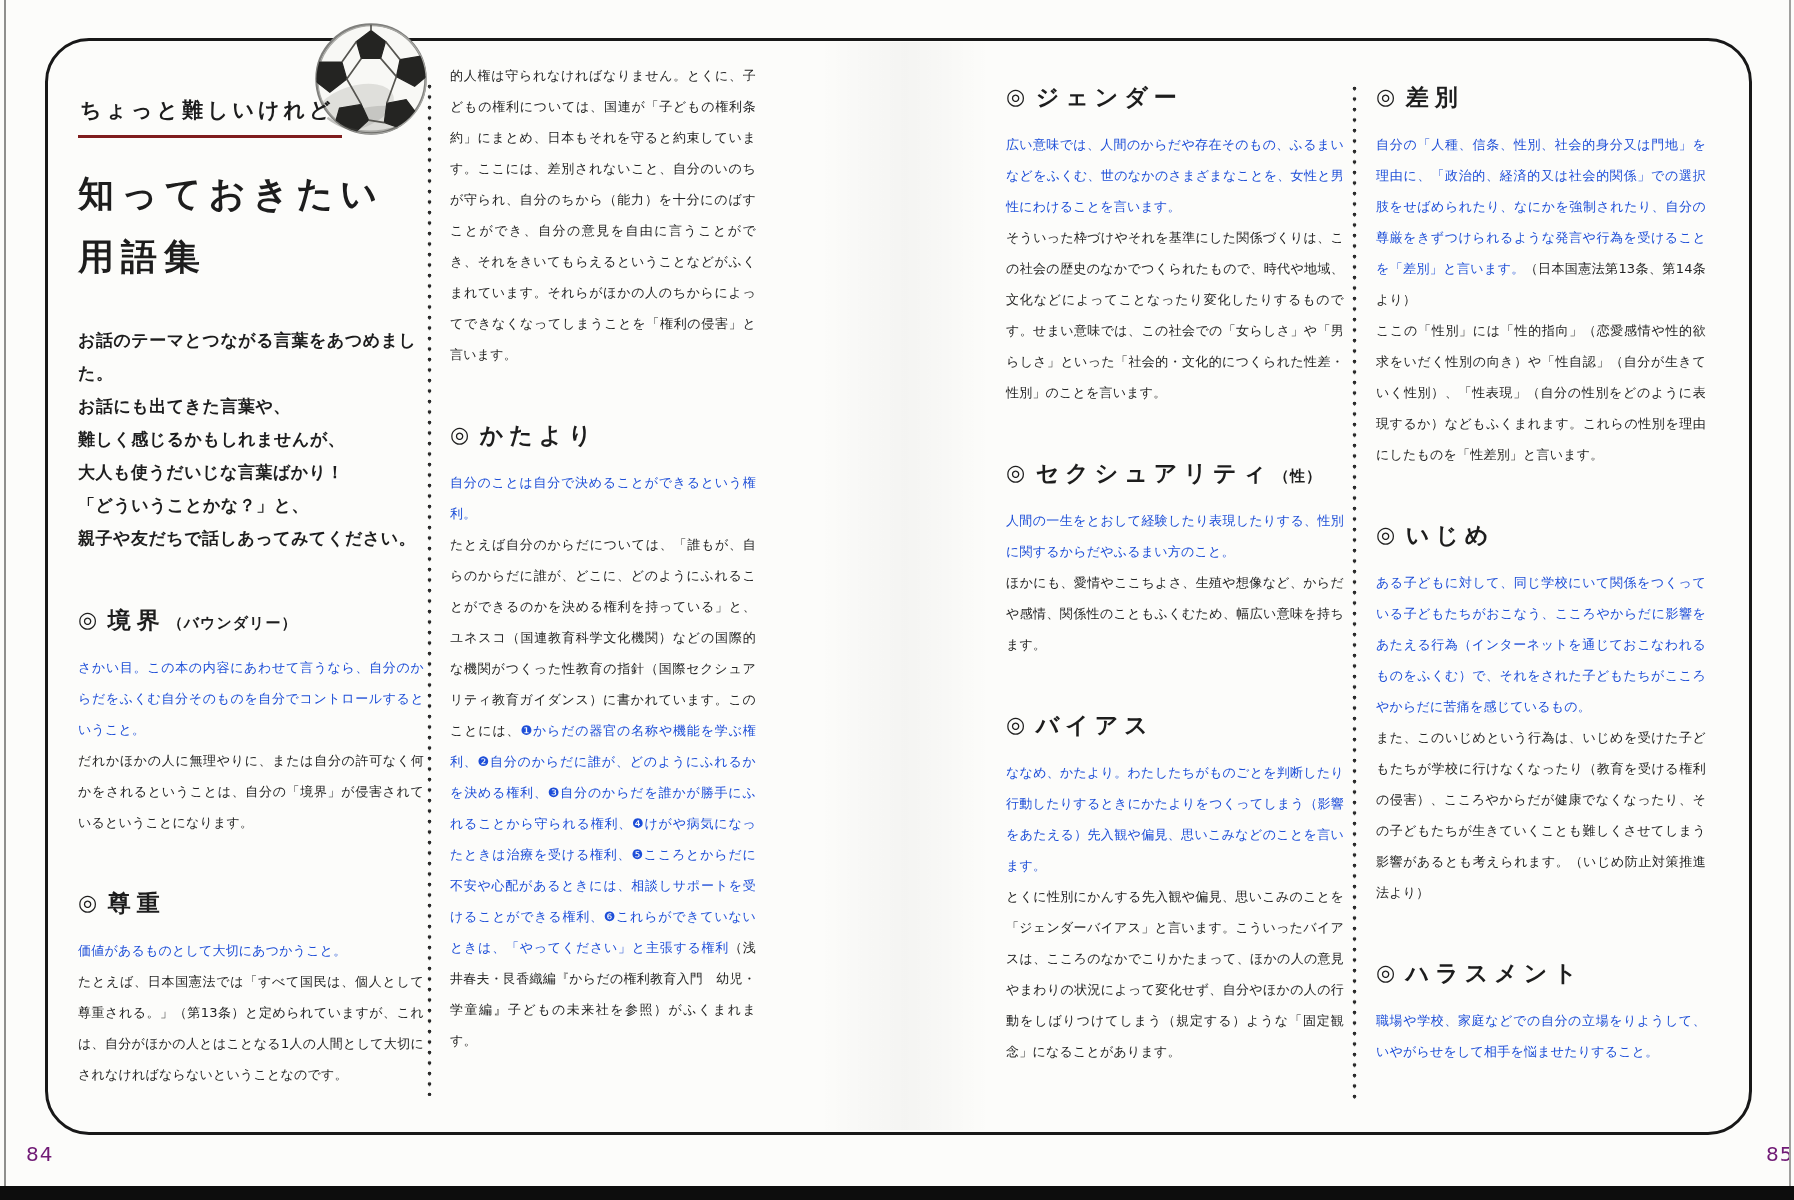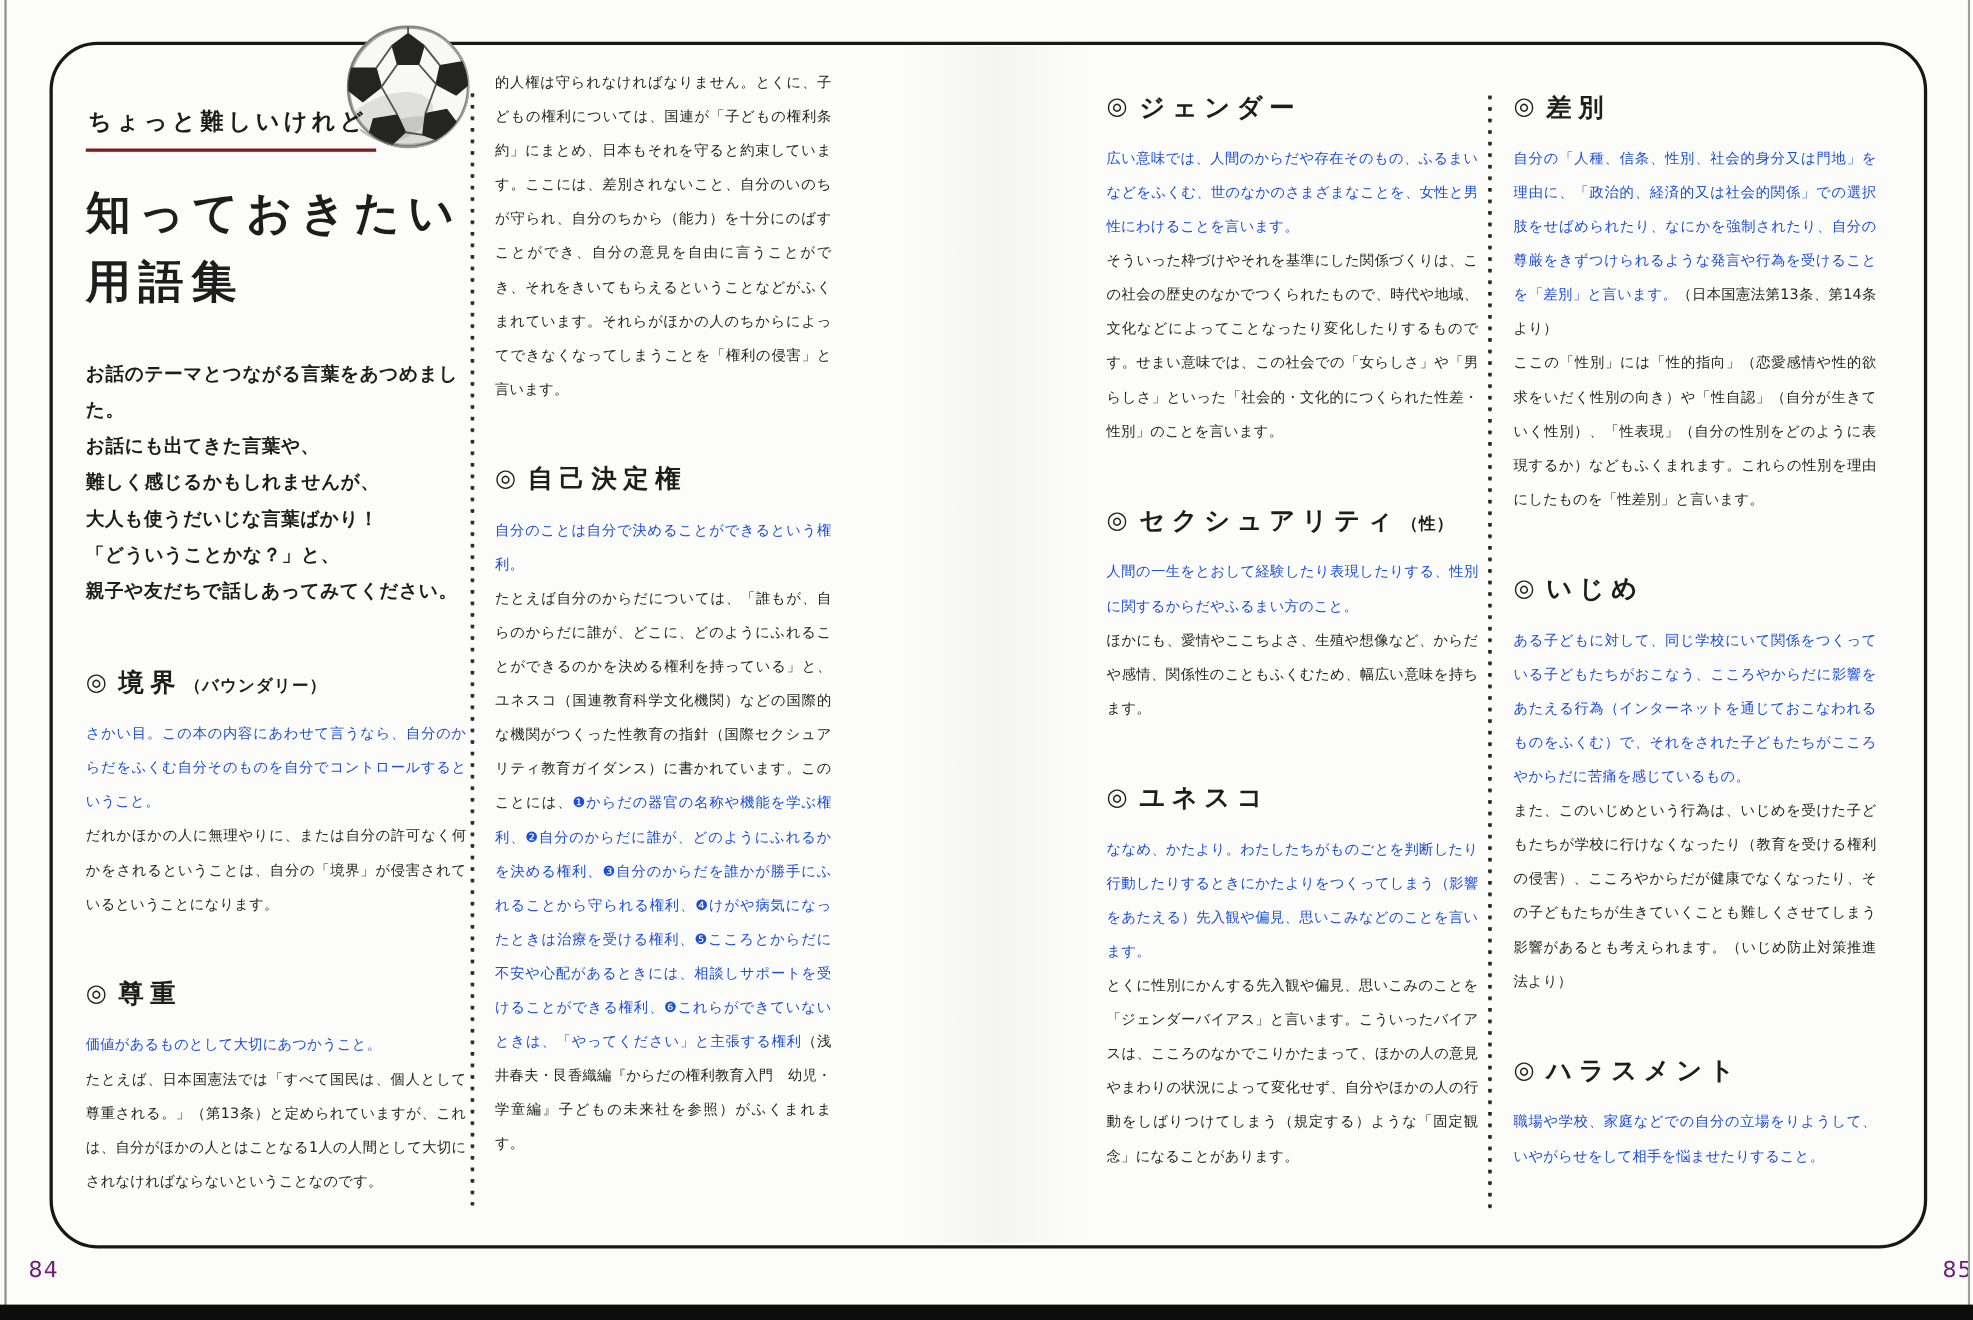--- a/index.html
+++ b/index.html
@@ -36,21 +36,21 @@
   .col{position:absolute;box-sizing:border-box;}
   .col1{left:78px;top:96px;width:346px;}
   .col2{left:450px;top:60px;width:306px;}
   .col3{left:1006px;top:82px;width:338px;}
   .col4{left:1376px;top:82px;width:330px;}
   
   .kicker{
     display:inline-block;font-size:21px;font-weight:700;letter-spacing:4px;
     padding:0 8px 11px 2px;border-bottom:3px solid #7f1d1d;margin:0;
   }
-  .big-title{margin:24px 0 0 0;font-size:41px;font-weight:700;letter-spacing:7px;line-height:63px;}
+  .big-title{margin:24px 0 0 0;font-size:36px;font-weight:700;letter-spacing:7px;line-height:63px;}
   .intro{margin:36px 0 0 0;}
   .intro p{margin:0;font-size:17px;font-weight:700;line-height:33px;letter-spacing:0.5px;}
   
   .entry{margin:0;}
   .entry + .entry, .col1 .entry:first-of-type{margin-top:50px;}
   .entry-heading{
     margin:0 0 16px 0;font-size:23px;font-weight:700;
     display:flex;align-items:baseline;letter-spacing:0.5px;
   }
   .entry-heading .mark{font-size:22px;font-weight:400;margin-right:10px;transform:translateY(-1px);}
@@ -142,21 +142,21 @@
   <div class="divider d1"></div>
 
   <div class="col col2">
       <div>
         <section class="entry">
           <p class="para"><span class="run">的人権は守られなければなりません。とくに、子どもの権利については、国連が「子どもの権利条約」にまとめ、日本もそれを守ると約束しています。ここには、差別されないこと、自分のいのちが守られ、自分のちから（能力）を十分にのばすことができ、自分の意見を自由に言うことができ、それをきいてもらえるということなどがふくまれています。それらがほかの人のちからによってできなくなってしまうことを「権利の侵害」と言います。</span></p>
         </section>
         <section class="entry">
           <h3 class="entry-heading">
             <span class="mark">◎</span>
-            <span class="term">自己決定権</span>
+            <span class="term">かたより</span>
           </h3>
           <p class="para"><span class="run bold">自分のことは自分で決めることができるという権利。</span></p>
           <p class="para"><span class="run">たとえば自分のからだについては、「誰もが、自らのからだに誰が、どこに、どのようにふれることができるのかを決める権利を持っている」と、ユネスコ（国連教育科学文化機関）などの国際的な機関がつくった性教育の指針（国際セクシュアリティ教育ガイダンス）に書かれています。このことには、</span><span class="run bold">❶からだの器官の名称や機能を学ぶ権利、❷自分のからだに誰が、どのようにふれるかを決める権利、❸自分のからだを誰かが勝手にふれることから守られる権利、❹けがや病気になったときは治療を受ける権利、❺こころとからだに不安や心配があるときには、相談しサポートを受けることができる権利、❻これらができていないときは、「やってください」と主張する権利</span><span class="run">（浅井春夫・艮香織編『からだの権利教育入門　幼児・学童編』子どもの未来社を参照）がふくまれます。</span></p>
         </section>
       </div>
     </div>
 
   <div class="col col3">
       <div>
         <section class="entry">
@@ -172,21 +172,21 @@
             <span class="mark">◎</span>
             <span class="term">セクシュアリティ</span>
             <span class="reading">（性）</span>
           </h3>
           <p class="para"><span class="run bold">人間の一生をとおして経験したり表現したりする、性別に関するからだやふるまい方のこと。</span></p>
           <p class="para"><span class="run">ほかにも、愛情やここちよさ、生殖や想像など、からだや感情、関係性のこともふくむため、幅広い意味を持ちます。</span></p>
         </section>
         <section class="entry">
           <h3 class="entry-heading">
             <span class="mark">◎</span>
-            <span class="term">ユネスコ</span>
+            <span class="term">バイアス</span>
           </h3>
           <p class="para"><span class="run bold">ななめ、かたより。わたしたちがものごとを判断したり行動したりするときにかたよりをつくってしまう（影響をあたえる）先入観や偏見、思いこみなどのことを言います。</span></p>
           <p class="para"><span class="run">とくに性別にかんする先入観や偏見、思いこみのことを「ジェンダーバイアス」と言います。こういったバイアスは、こころのなかでこりかたまって、ほかの人の意見やまわりの状況によって変化せず、自分やほかの人の行動をしばりつけてしまう（規定する）ような「固定観念」になることがあります。</span></p>
         </section>
       </div>
     </div>
 
   <div class="divider d2"></div>
 
   <div class="col col4">

